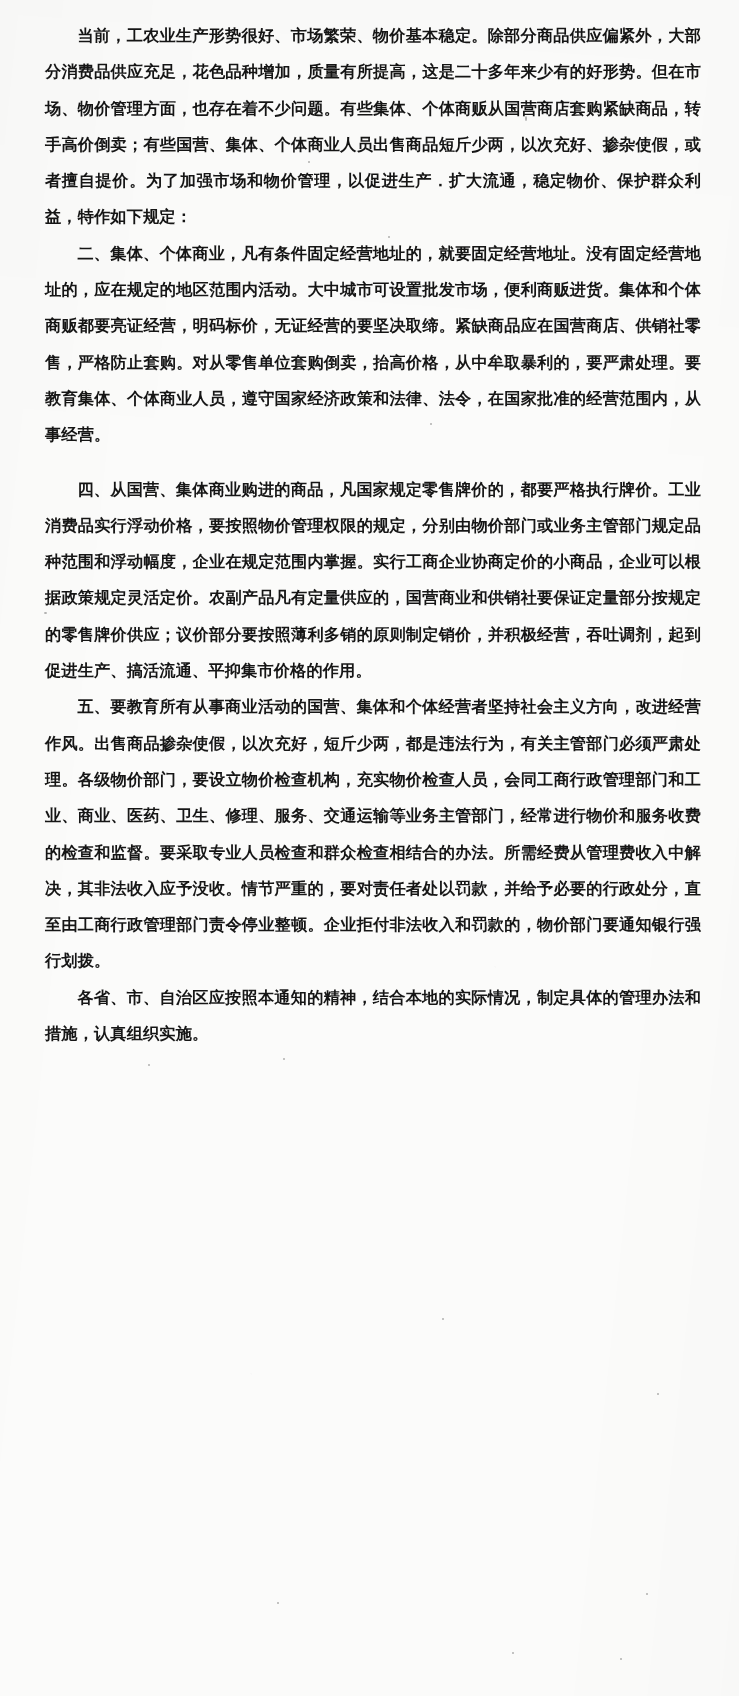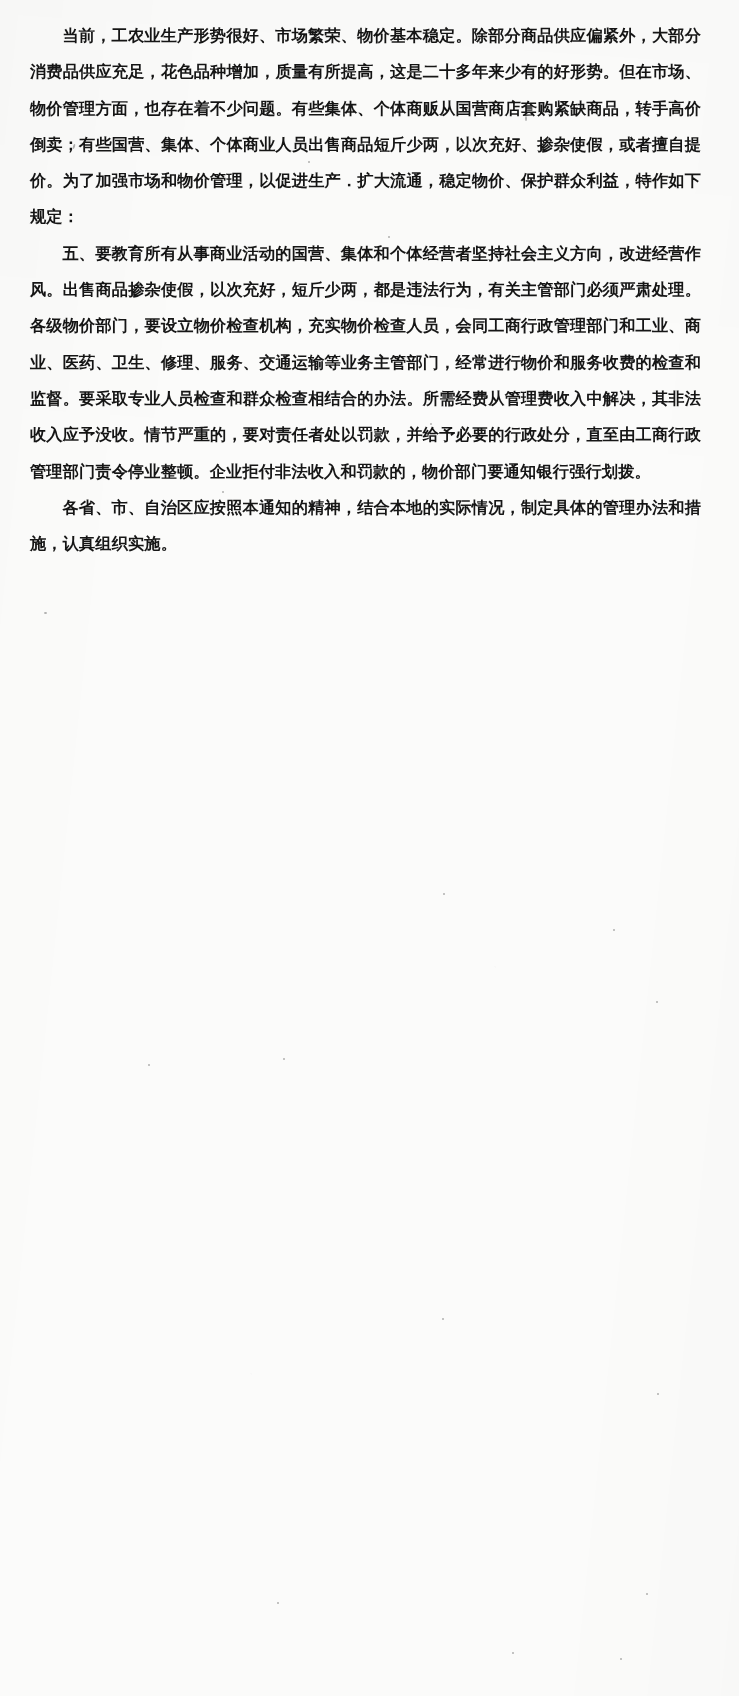--- a/index.html
+++ b/index.html
@@ -18,21 +18,21 @@
     position: relative;
     width: 739px;
     height: 1696px;
     background: #fbfbfa;
     
     background-image:
       radial-gradient(circle at 12% 23%, rgba(0,0,0,0.012) 0 1px, transparent 1px),
       radial-gradient(circle at 67% 57%, rgba(0,0,0,0.012) 0 1px, transparent 1px),
       radial-gradient(circle at 34% 81%, rgba(0,0,0,0.010) 0 1px, transparent 1px);
     box-sizing: border-box;
-    padding: 18px 38px 10px 30px;
+    padding: 18px 38px 10px 45px;
   }
   #doc-body {
     position: relative;
   }
   p.para {
     margin: 0 0 0 0;
     padding: 0;
     text-indent: 2em;
     text-align: justify;
     text-align-last: left;
@@ -66,20 +66,22 @@
     pointer-events: none;
   }
 </style>
 </head>
 <body>
 
 <div id="page">
 
   <div id="doc-body">
     <p class="para">当前，工农业生产形势很好、市场繁荣、物价基本稳定。除部分商品供应偏紧外，大部分消费品供应充足，花色品种增加，质量有所提高，这是二十多年来少有的好形势。但在市场、物价管理方面，也存在着不少问题。有些集体、个体商贩从国营商店套购紧缺商品，转手高价倒卖；有些国营、集体、个体商业人员出售商品短斤少两，以次充好、掺杂使假，或者擅自提价。为了加强市场和物价管理，以促进生产．扩大流通，稳定物价、保护群众利益，特作如下规定：</p>
+    <p class="para">二、集体、个体商业，凡有条件固定经营地址的，就要固定经营地址。没有固定经营地址的，应在规定的地区范围内活动。大中城市可设置批发市场，便利商贩进货。集体和个体商贩都要亮证经营，明码标价，无证经营的要坚决取缔。紧缺商品应在国营商店、供销社零售，严格防止套购。对从零售单位套购倒卖，抬高价格，从中牟取暴利的，要严肃处理。要教育集体、个体商业人员，遵守国家经济政策和法律、法令，在国家批准的经营范围内，从事经营。</p>
+    <p class="para gap-before">四、从国营、集体商业购进的商品，凡国家规定零售牌价的，都要严格执行牌价。工业消费品实行浮动价格，要按照物价管理权限的规定，分别由物价部门或业务主管部门规定品种范围和浮动幅度，企业在规定范围内掌握。实行工商企业协商定价的小商品，企业可以根据政策规定灵活定价。农副产品凡有定量供应的，国营商业和供销社要保证定量部分按规定的零售牌价供应；议价部分要按照薄利多销的原则制定销价，并积极经营，吞吐调剂，起到促进生产、搞活流通、平抑集市价格的作用。</p>
     <p class="para">五、要教育所有从事商业活动的国营、集体和个体经营者坚持社会主义方向，改进经营作风。出售商品掺杂使假，以次充好，短斤少两，都是违法行为，有关主管部门必须严肃处理。各级物价部门，要设立物价检查机构，充实物价检查人员，会同工商行政管理部门和工业、商业、医药、卫生、修理、服务、交通运输等业务主管部门，经常进行物价和服务收费的检查和监督。要采取专业人员检查和群众检查相结合的办法。所需经费从管理费收入中解决，其非法收入应予没收。情节严重的，要对责任者处以罚款，并给予必要的行政处分，直至由工商行政管理部门责令停业整顿。企业拒付非法收入和罚款的，物价部门要通知银行强行划拨。</p>
     <p class="para">各省、市、自治区应按照本通知的精神，结合本地的实际情况，制定具体的管理办法和措施，认真组织实施。</p>
   </div>
 
   <div class="speck" style="left:73px;  top:144px; width:2px; height:5px; transform:rotate(18deg);"></div>
   <div class="speck" style="left:308px; top:161px; width:2px; height:2px;"></div>
   <div class="speck" style="left:525px; top:116px; width:2px; height:5px;"></div>
   <div class="speck" style="left:388px; top:236px; width:2px; height:2px;"></div>
   <div class="speck" style="left:252px; top:320px; width:2px; height:2px;"></div>
   <div class="speck" style="left:430px; top:423px; width:2px; height:2px;"></div>

